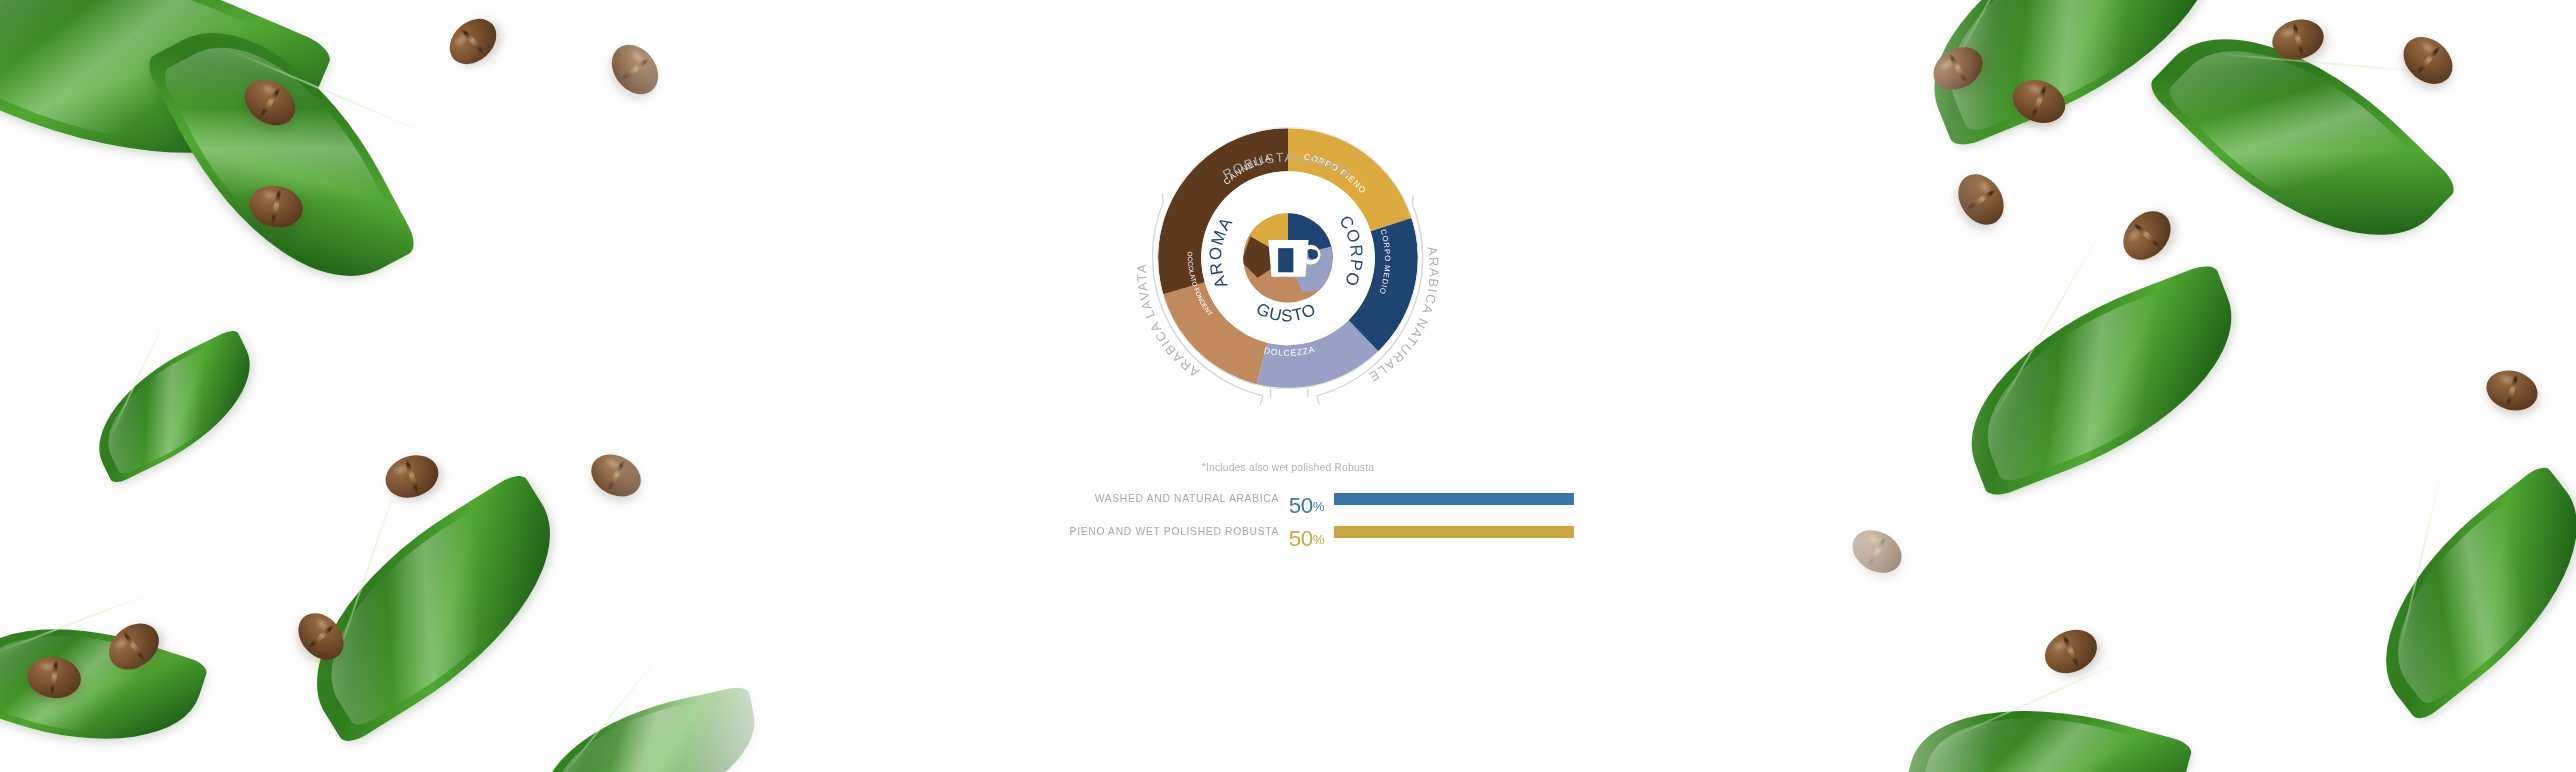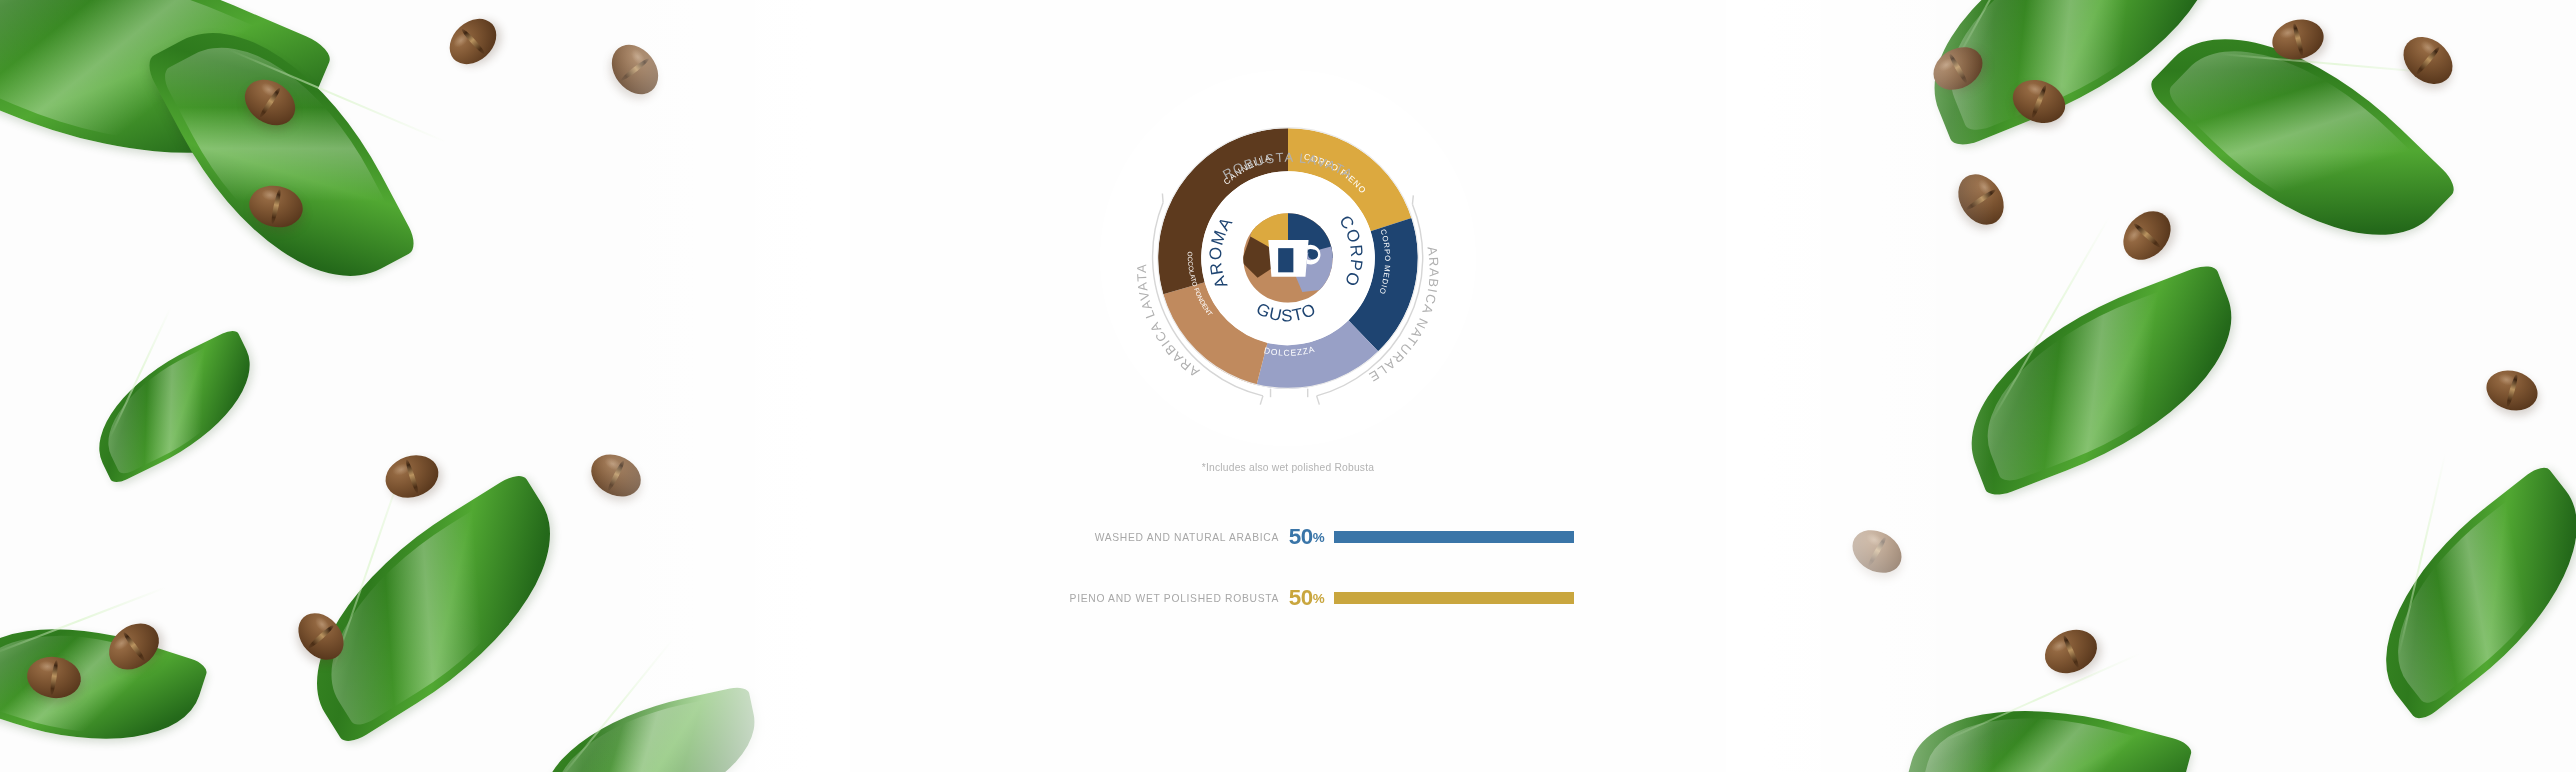--- a/index.html
+++ b/index.html
@@ -47,24 +47,24 @@
           width:894px;height:773px;z-index:5;
           display:flex;flex-direction:column;align-items:center;}
 
   #wheel-wrap{margin-top:70px;width:376px;height:376px;position:relative;}
   #wheel{display:block;width:376px;height:376px;}
 
   .footnote{margin-top:16px;font-size:10.3px;color:#b3b3b3;letter-spacing:0.2px;font-weight:400;}
 
   
   #bars{margin-top:19.7px;width:572px;}
-  .bar-row{display:flex;align-items:center;height:33px;margin-top:28px;}
+  .bar-row{display:flex;align-items:flex-start;height:33px;}
   .bar-label{flex:0 0 277px;text-align:right;font-size:10.3px;letter-spacing:0.7px;
              color:#a7a7a7;font-weight:400;white-space:nowrap;}
-  .bar-pct{flex:0 0 55px;text-align:center;font-size:22.4px;font-weight:700;letter-spacing:-0.4px;}
+  .bar-pct{flex:0 0 55px;text-align:center;font-size:22.4px;font-weight:400;letter-spacing:-0.4px;}
   .bar-pct .sym{font-size:13.4px;vertical-align:1.8px;}
   .bar-track{flex:1 1 auto;height:12.5px;position:relative;}
   .bar-fill{height:12.5px;width:100%;}
   .row-arabica .bar-pct{color:#3a75a8;}
   .row-arabica .bar-fill{background:#3a75a8;}
   .row-robusta .bar-pct{color:#c9a63e;}
   .row-robusta .bar-fill{background:#c9a63e;}
 </style>
 </head>
 <body>

